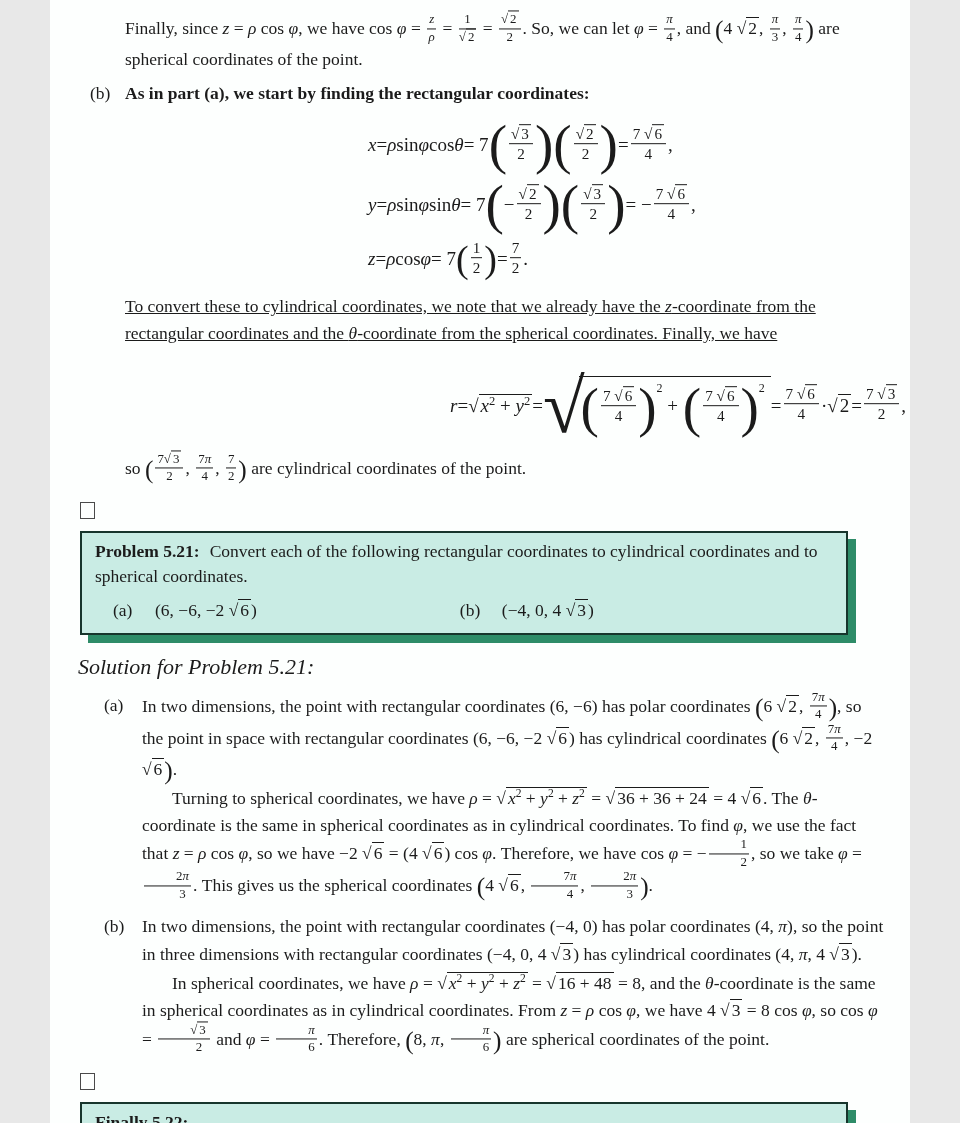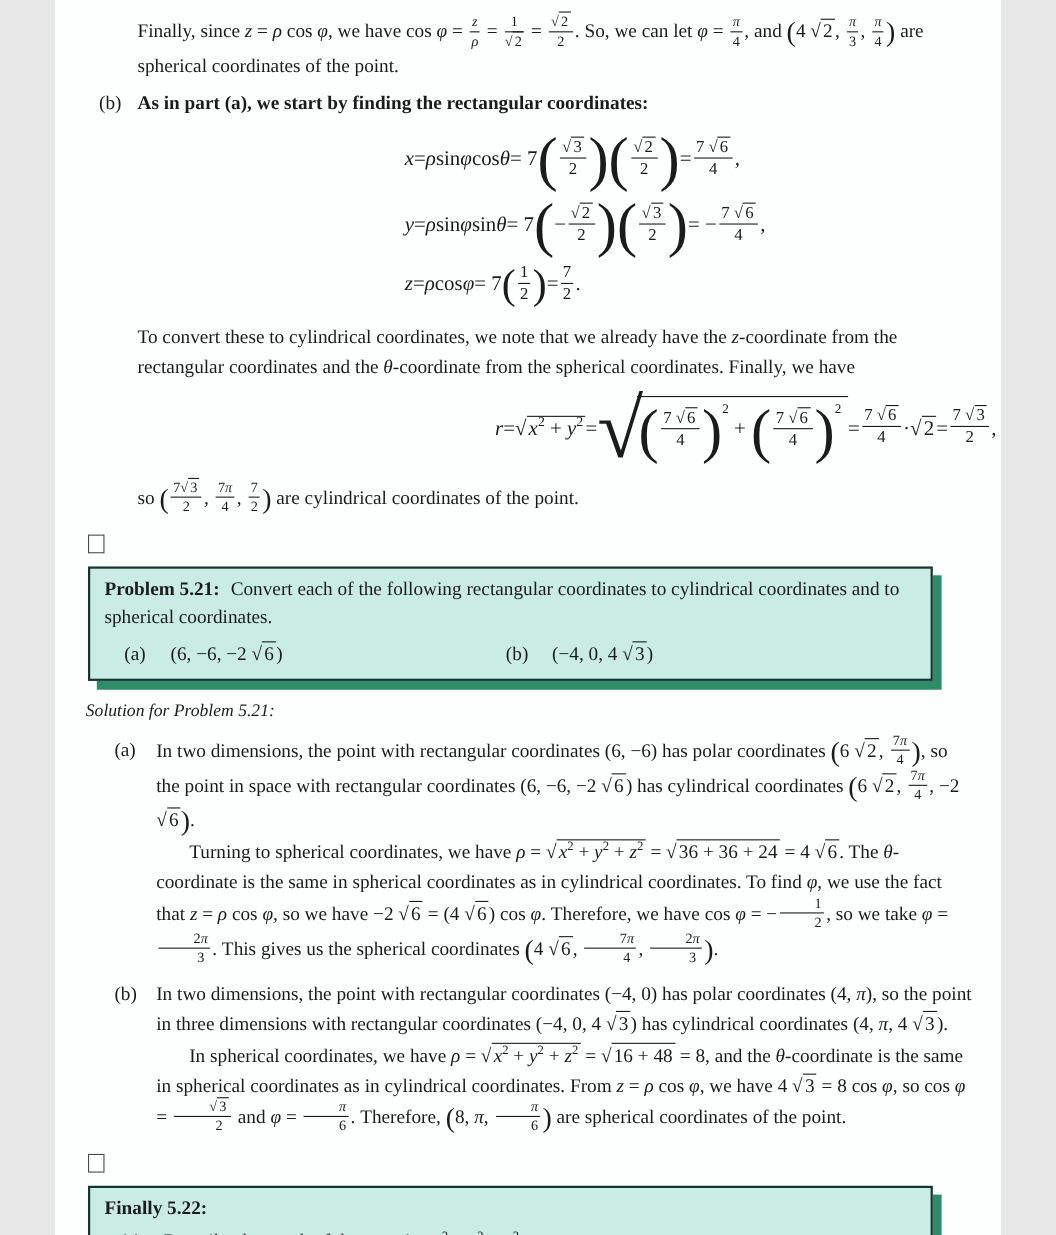--- a/index.html
+++ b/index.html
@@ -4,21 +4,21 @@
 <style>
   html,body{margin:0;padding:0;background:#e8e8e8;}
   .page{
     position:relative;width:860px;height:1123px;margin:0 auto;
     background:var(--page_bg,#fdfffe);
     font-family:"Liberation Serif","DejaVu Serif",serif;
     color:var(--text,#1b1b1b);font-size:17.5px;overflow:hidden;
   }
   .para{line-height:1.55;margin:0;}
   .m-top{margin:14px 30px 0 75px;}
-  .m-conv{margin:10px 30px 0 75px;}
+  .m-conv{margin:10px 30px 16px 75px;text-decoration:underline;}
   .m-so{margin:6px 30px 0 75px;line-height:1.7;}
 
   .hang{display:flex;margin:7px 30px 0 40px;line-height:1.55;}
   .hlabel{flex:0 0 35px;}
   .htext{flex:1;font-weight:bold;}
 
   
   .eqs{margin:8px 0 0 318px;font-size:19px;}
   .eqrow{display:flex;align-items:center;height:60px;white-space:nowrap;}
   .eqrow3{height:48px;}
@@ -50,21 +50,21 @@
         box-shadow:8px 8px 0 var(--box_shadow,#2e8c68);
         padding:6px 13px 9px;line-height:1.47;}
   .pbox b{margin-right:10px;}
   .pab{display:flex;margin-top:6px;line-height:1.6;}
   .pa{flex:0 0 47%;display:flex;}
   .pb{flex:1;display:flex;}
   .pl{flex:0 0 42px;margin-left:18px;}
   .p22line{display:flex;margin-top:3px;line-height:1.55;}
   .p22l{flex:0 0 40px;margin-left:14px;}
 
-  .soltitle{margin:18px 30px 0 28px;font-style:italic;font-size:16px;line-height:1.3;}
+  .soltitle{margin:18px 30px 0 28px;font-style:italic;font-size:22px;line-height:1.3;}
 
   .slist{display:flex;margin:10px 26px 0 54px;}
   .slabel{flex:0 0 38px;line-height:1.56;}
   .stext{flex:1;line-height:1.56;}
   .p2nd{text-indent:30px;margin-top:2px;}
 </style>
 </head>
 <body>
 
 <div class="page">

